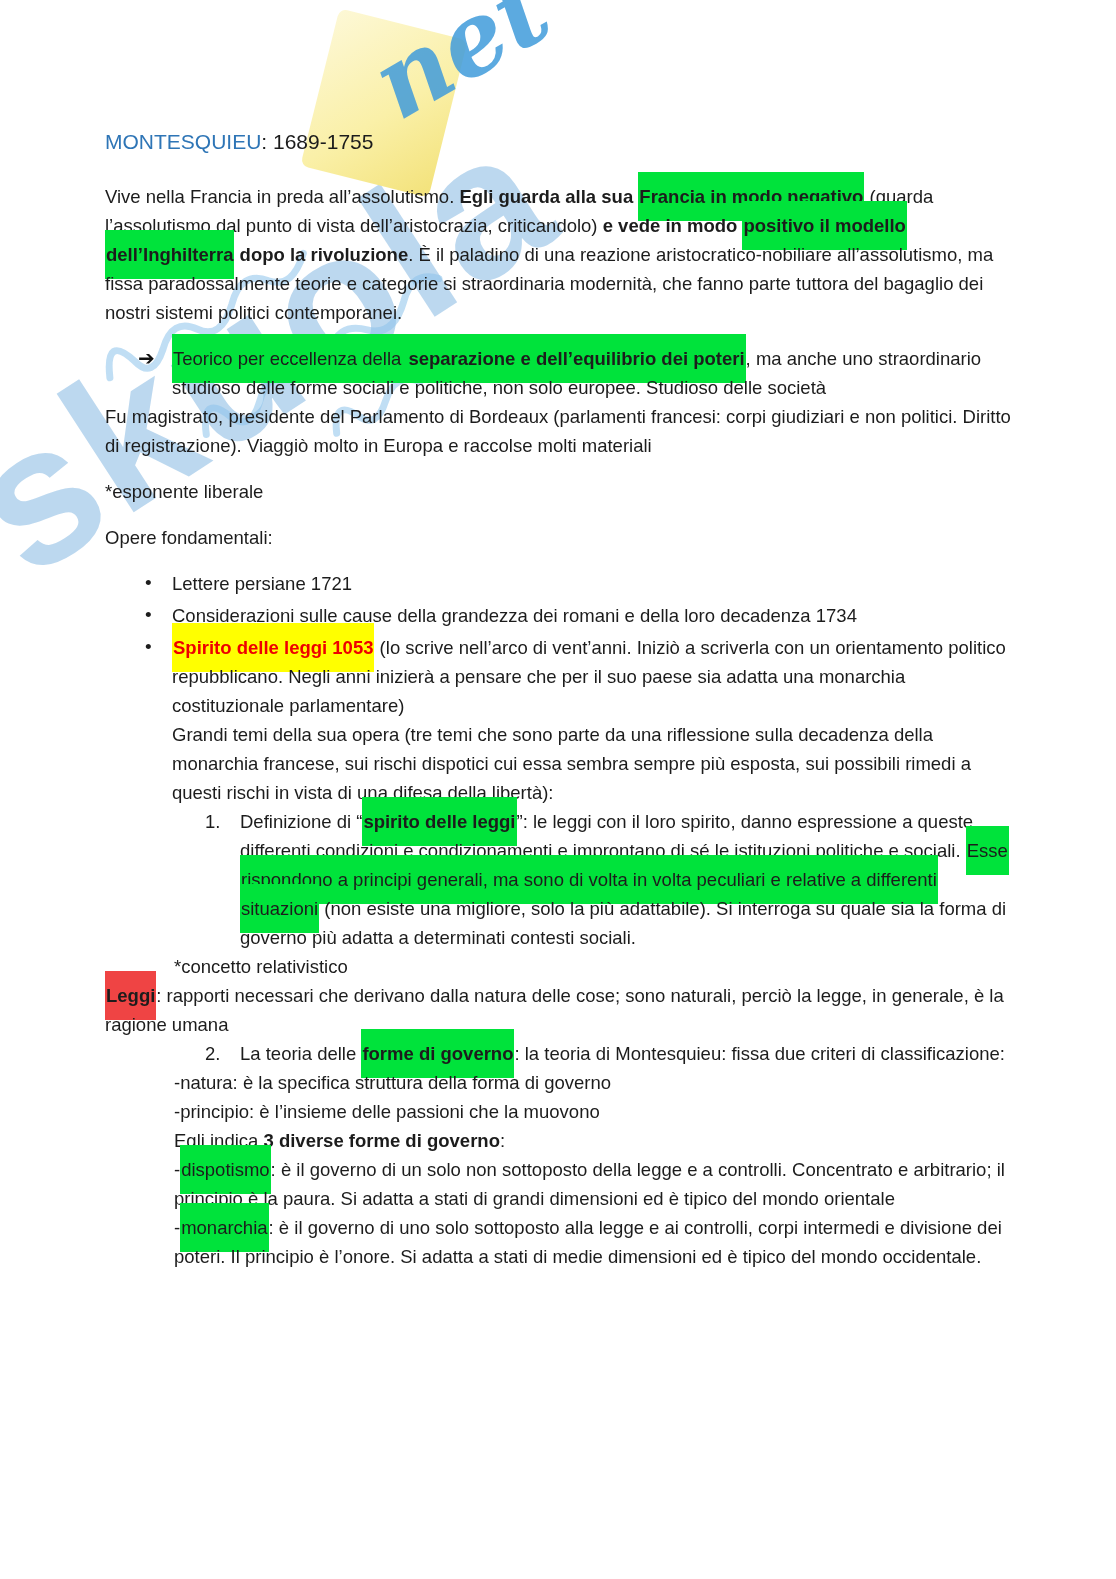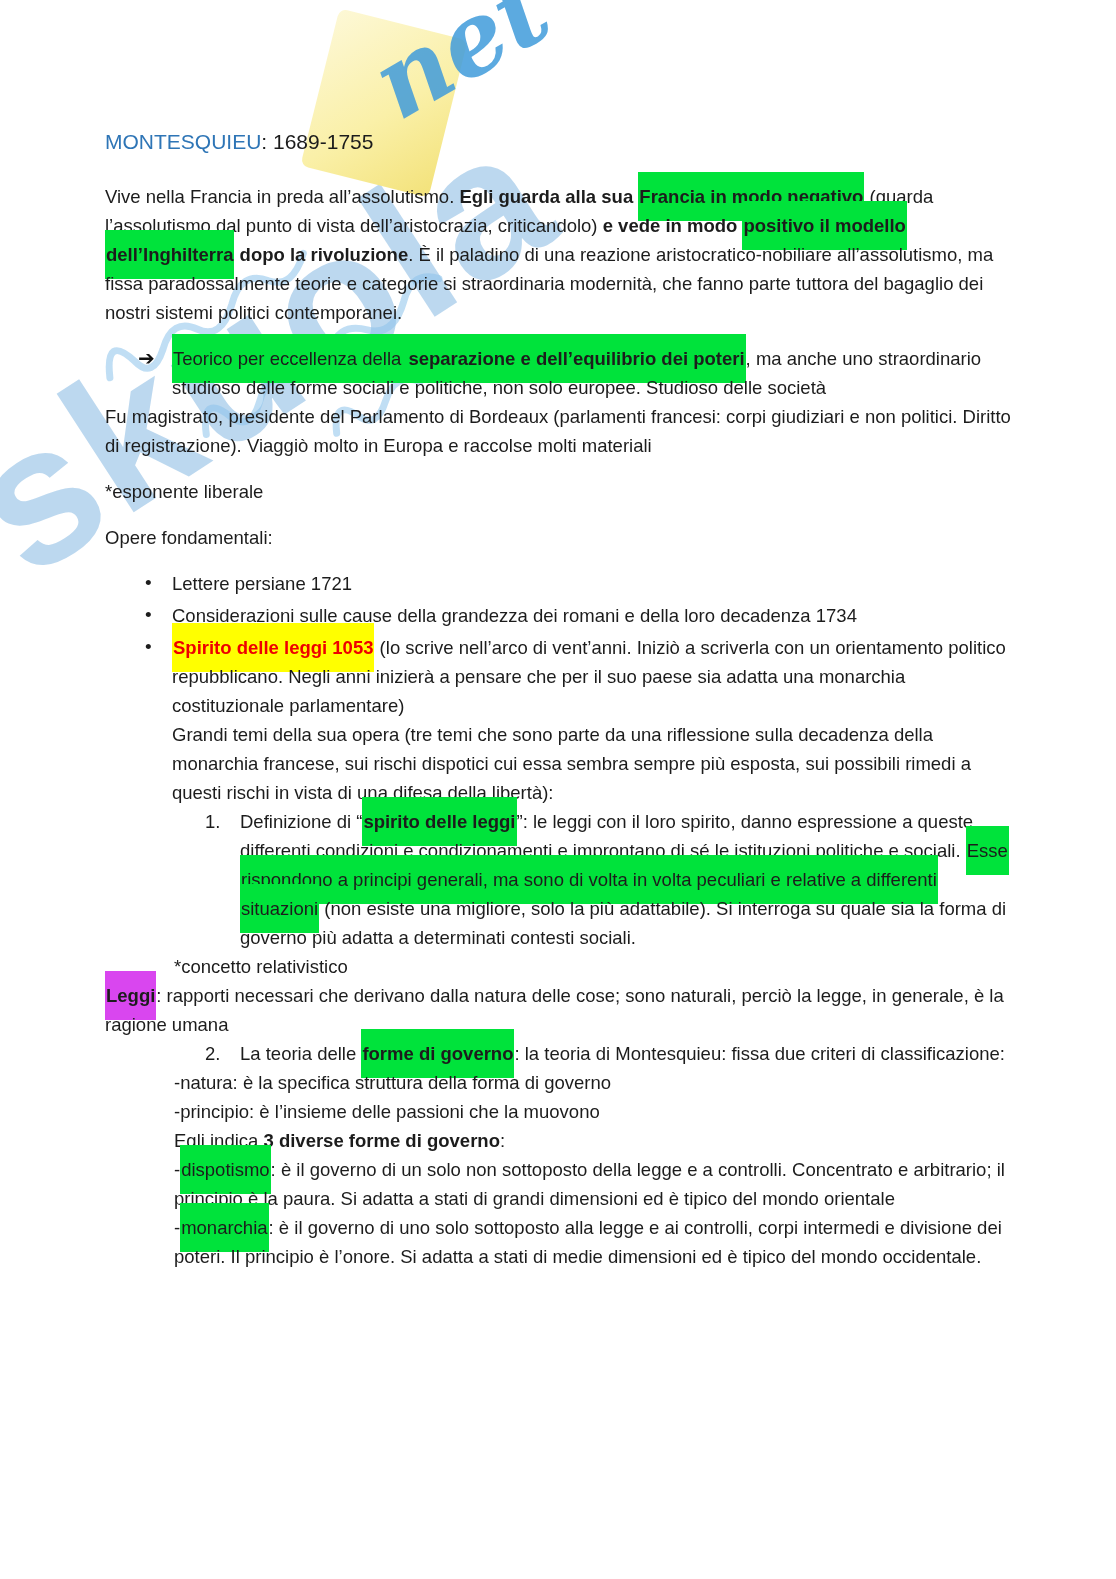--- a/index.html
+++ b/index.html
@@ -58,21 +58,21 @@
   .num .marker{position:absolute;left:100px;top:0;}
   .num .content-run{margin-left:135px;}
   .numtext .content-run{margin-left:69px;}
   
   .b{font-weight:700;}
   .u{text-align:right;}
   .red{color:#ee0000;}
   .hg,.hy,.hm{padding:14px 1px;-webkit-box-decoration-break:clone;box-decoration-break:clone;}
   .hg{background:#00e33b;}
   .hy{background:#ffff00;}
-  .hm{background:#d946ef;}
+  .hm{background:#ef4444;}
 </style>
 </head>
 <body>
 
 <div class="page">
 
   <div class="watermark">
     <div class="wm-letters">skuola</div>
     <div class="wm-sticker"></div>
     <div class="wm-net">net</div>

